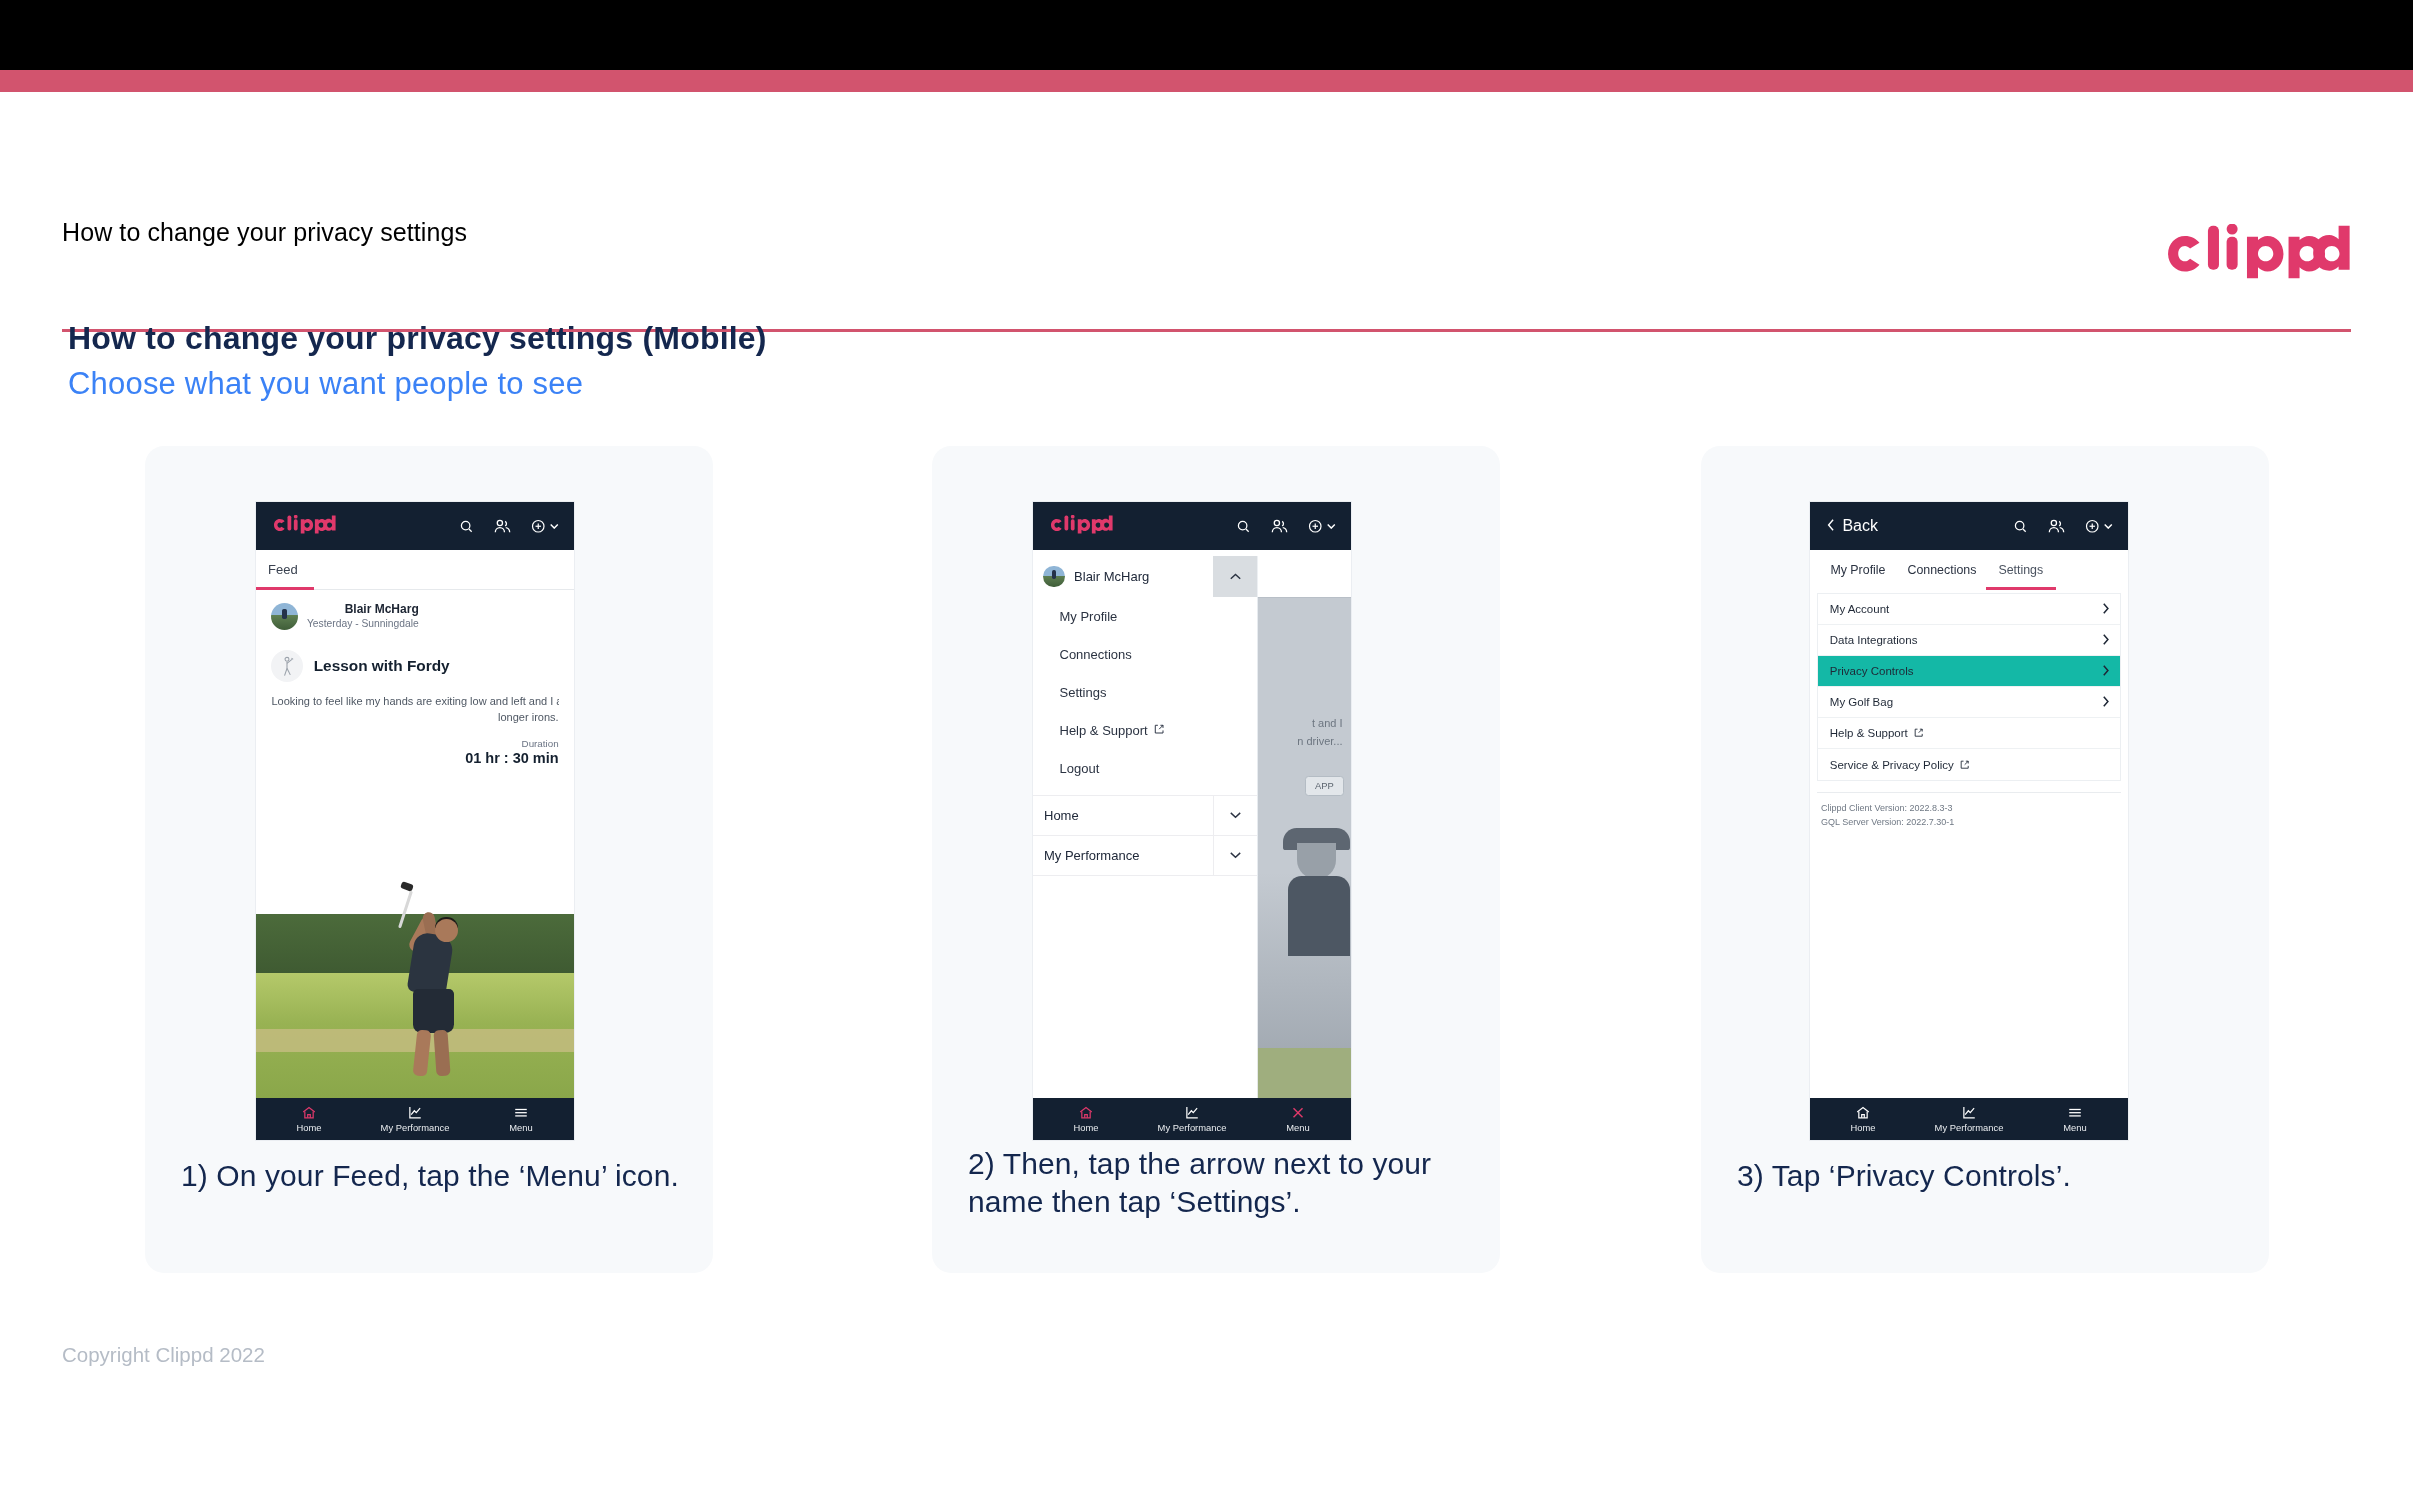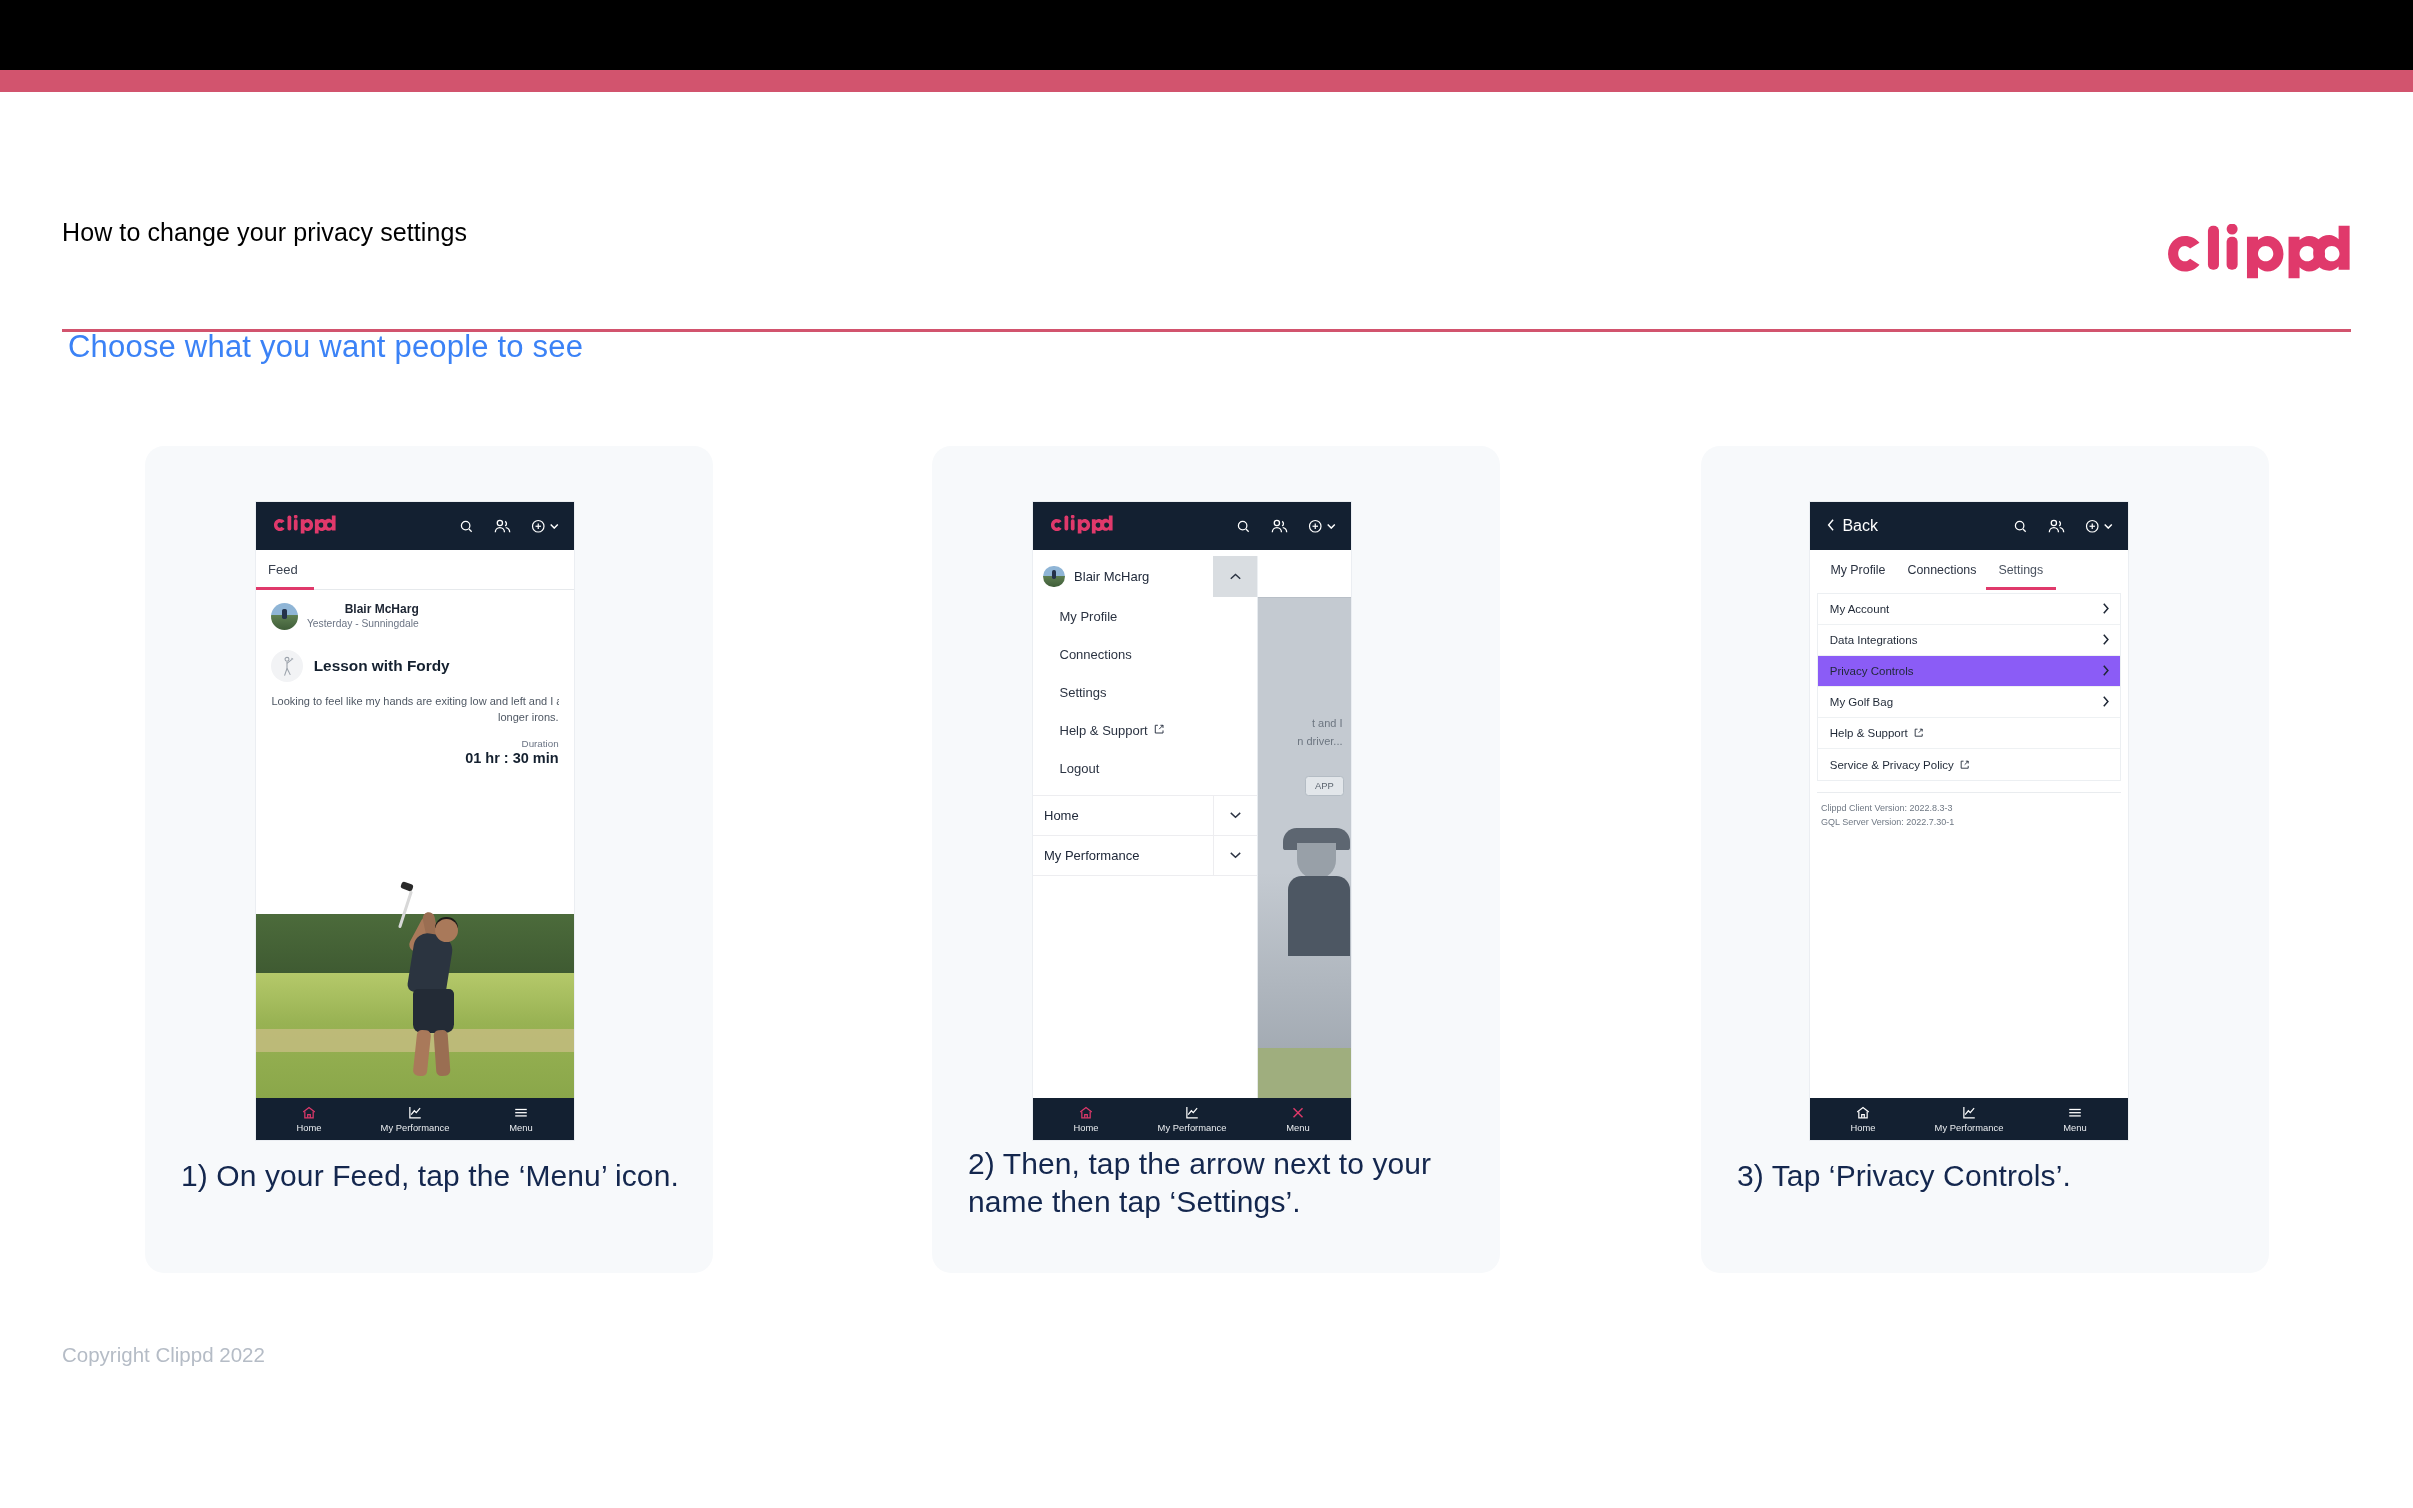--- a/index.html
+++ b/index.html
@@ -192,21 +192,21 @@
   
   .prof-tabs { position:relative; height:40px; display:flex; align-items:center;
                background:#ffffff; gap:0; padding-left:9.4px; }
   .prof-tabs .pt { font-size:12.4px; color:#2b3342; padding:0 11px; height:100%;
                    display:flex; align-items:center; }
   .prof-tabs .pt.active { color:#4b5360; }
   .set-list { margin:3.4px 6.8px 0 6.8px; border:0.9px solid #eceff2; background:#ffffff; }
   .set-item { height:31px; display:flex; align-items:center; padding:0 10.3px 0 12px;
               border-bottom:0.9px solid #eef1f3; font-size:11.5px; color:#1f2836; gap:6px; }
   .set-item:last-child { border-bottom:none; }
-  .set-item.sel { background:#8b5cf6; }
+  .set-item.sel { background:#14b8a6; }
   .set-item .arw { margin-left:auto; }
   .set-divider { margin:10.3px 6.8px 0 6.8px; height:0.9px; background:#e9ecef; }
   .ver { margin:9.4px 0 0 11px; font-size:9px; line-height:1.55; color:#6f7884; }
 
   
   .footer { position:absolute; left:62px; top:1343px; font-size:20.5px; color:#b5bcc6; }
 </style>
 </head>
 <body>
 
@@ -227,20 +227,21 @@
           <circle cx="78.5" cy="6" r="6.5"></circle>
           <path d="M96 15h13v4c3-3 7-5 11-5 11 0 19 9 19 21s-8 21-19 21c-4 0-8-2-11-5v13h-13zm13 20c0 5 4 9 9 9s9-4 9-9-4-9-9-9-9 4-9 9z"></path>
           <path d="M145 15h13v4c3-3 7-5 11-5 11 0 19 9 19 21s-8 21-19 21c-4 0-8-2-11-5v13h-13zm13 20c0 5 4 9 9 9s9-4 9-9-4-9-9-9-9 4-9 9z"></path>
           <path d="M204 2h13v52h-13v-4c-3 3-7 5-11 5-11 0-19-9-19-21s8-21 19-21c4 0 8 2 11 5zm-17 33c0 5 4 9 9 9s9-4 9-9-4-9-9-9-9 4-9 9z"></path>
         </g>
       </svg>
     </div>
   </div>
 
   <div class="title-block">
+    <div class="title-main">How to change your privacy settings (Mobile)</div>
     <div class="title-sub">Choose what you want people to see</div>
   </div>
 
   <div class="card" id="card-1">
     <div class="phone" id="phone-1">
 
       <div class="appbar">
         <div class="brand">
           <svg width="63" height="19" viewBox="0 0 218 66" aria-hidden="true">
             <g fill="#e0396b">

